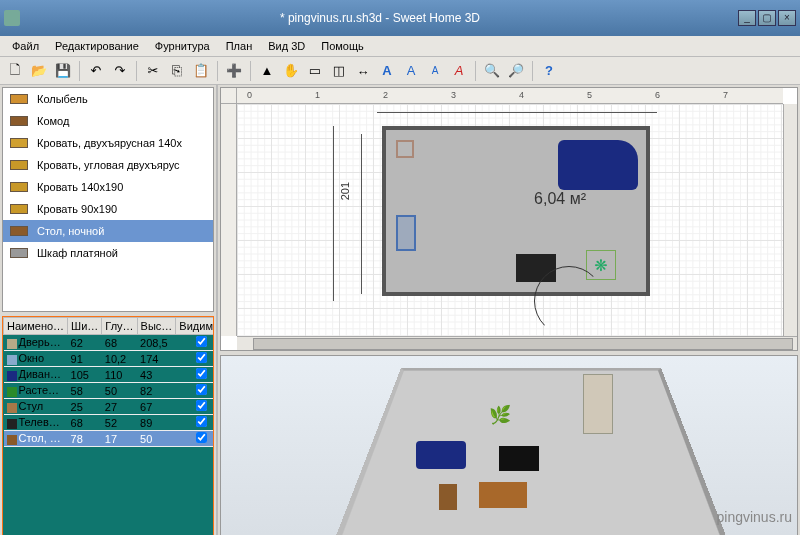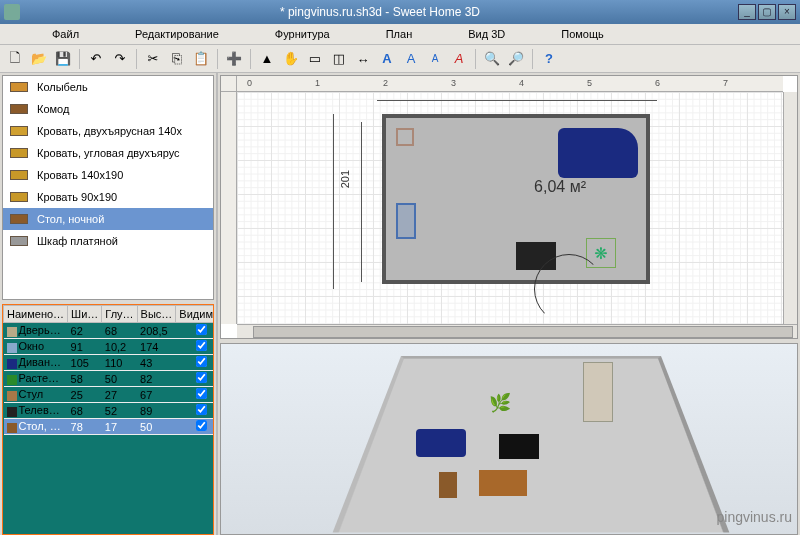--- a/index.html
+++ b/index.html
@@ -1,26 +1,26 @@
 <!DOCTYPE html>
 <html><head>
 <meta charset="utf-8">
 <style>
   * { box-sizing: border-box; margin: 0; padding: 0; }
   body { font-family: Arial, sans-serif; font-size: 11px; background: #dcdad5; width: 800px; height: 535px; overflow: hidden; position: relative; }
   
   
-  .titlebar { height: 24px; background: linear-gradient(#6a96c4, #4a76a4); color: #fff; display: flex; align-items: center; padding: 0 4px; }
+  .titlebar { height: 36px; background: linear-gradient(#6a96c4, #4a76a4); color: #fff; display: flex; align-items: center; padding: 0 4px; }
   .titlebar .appicon { width: 16px; height: 16px; background: #7a9; border-radius: 2px; margin-right: 4px; }
   .titlebar .title { flex: 1; text-align: center; font-size: 12px; }
   .titlebar .winbtn { width: 18px; height: 16px; border: 1px solid #335; background: linear-gradient(#9bc,#79a); margin-left: 2px; text-align: center; line-height: 14px; font-size: 10px; color: #223; cursor: pointer; }
   
   
   .menubar { height: 21px; background: #e8e6e1; border-bottom: 1px solid #bbb; display: flex; align-items: center; padding: 0 4px; }
-  .menubar span { padding: 3px 8px; cursor: pointer; margin-left: 40px; }
+  .menubar span { padding: 3px 8px; cursor: pointer; }
   
   
   .toolbar { height: 28px; background: #e8e6e1; border-bottom: 1px solid #bbb; display: flex; align-items: center; padding: 0 4px; gap: 2px; }
   .toolbar .tbtn { width: 22px; height: 22px; display: flex; align-items: center; justify-content: center; font-size: 13px; cursor: pointer; border: 1px solid transparent; border-radius: 2px; }
   .toolbar .sep { width: 1px; height: 20px; background: #bbb; margin: 0 3px; }
   
   
   .main { display: flex; height: 464px; }
   .leftcol { width: 218px; display: flex; flex-direction: column; border-right: 2px solid #bbb; }
   .catalog { flex: 0 0 225px; background: #fff; overflow: auto; border: 1px solid #999; margin: 2px; }

